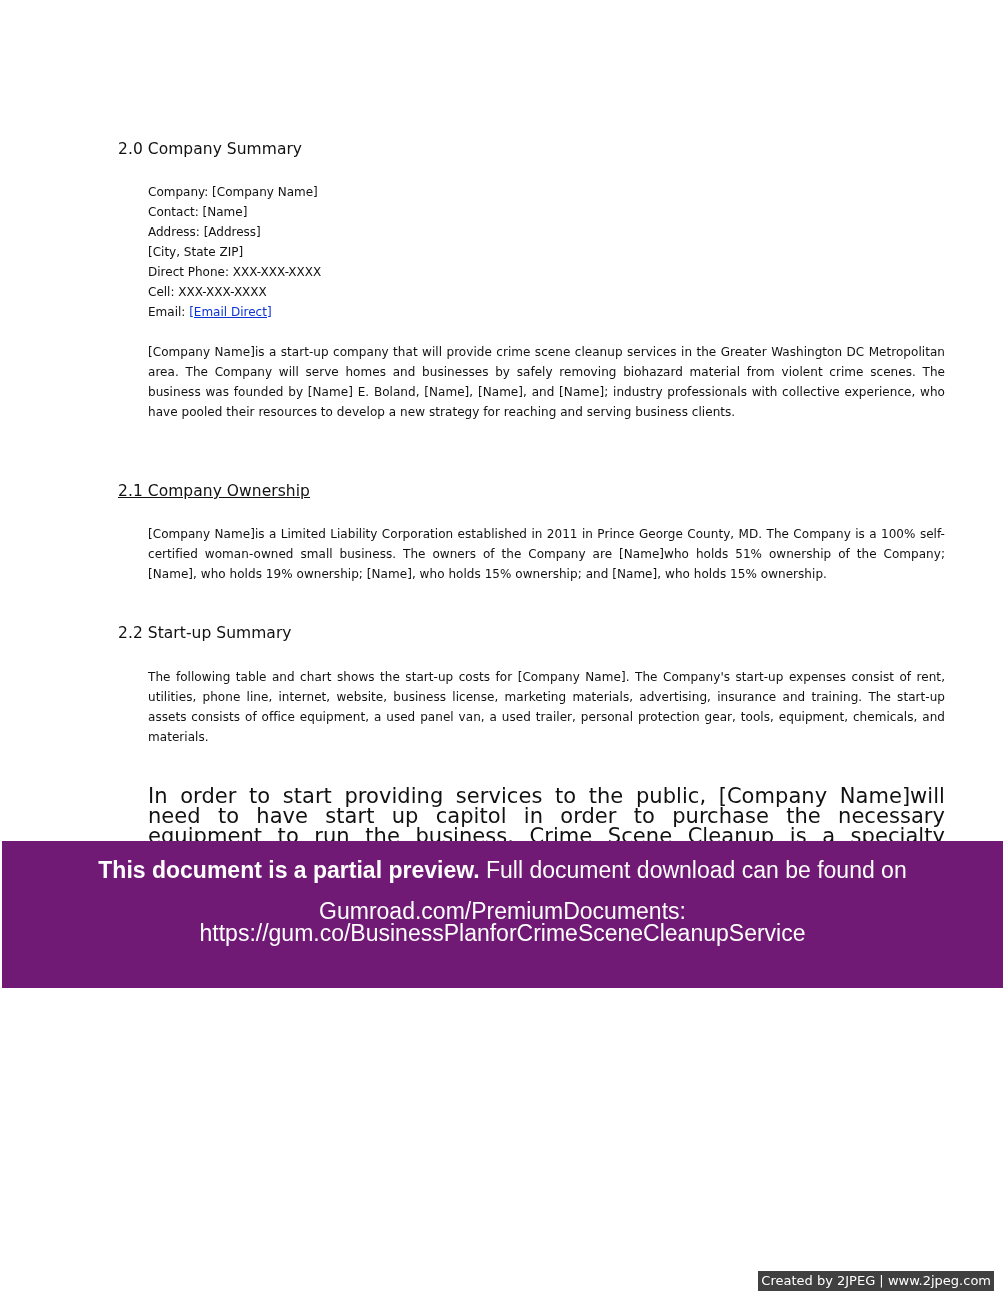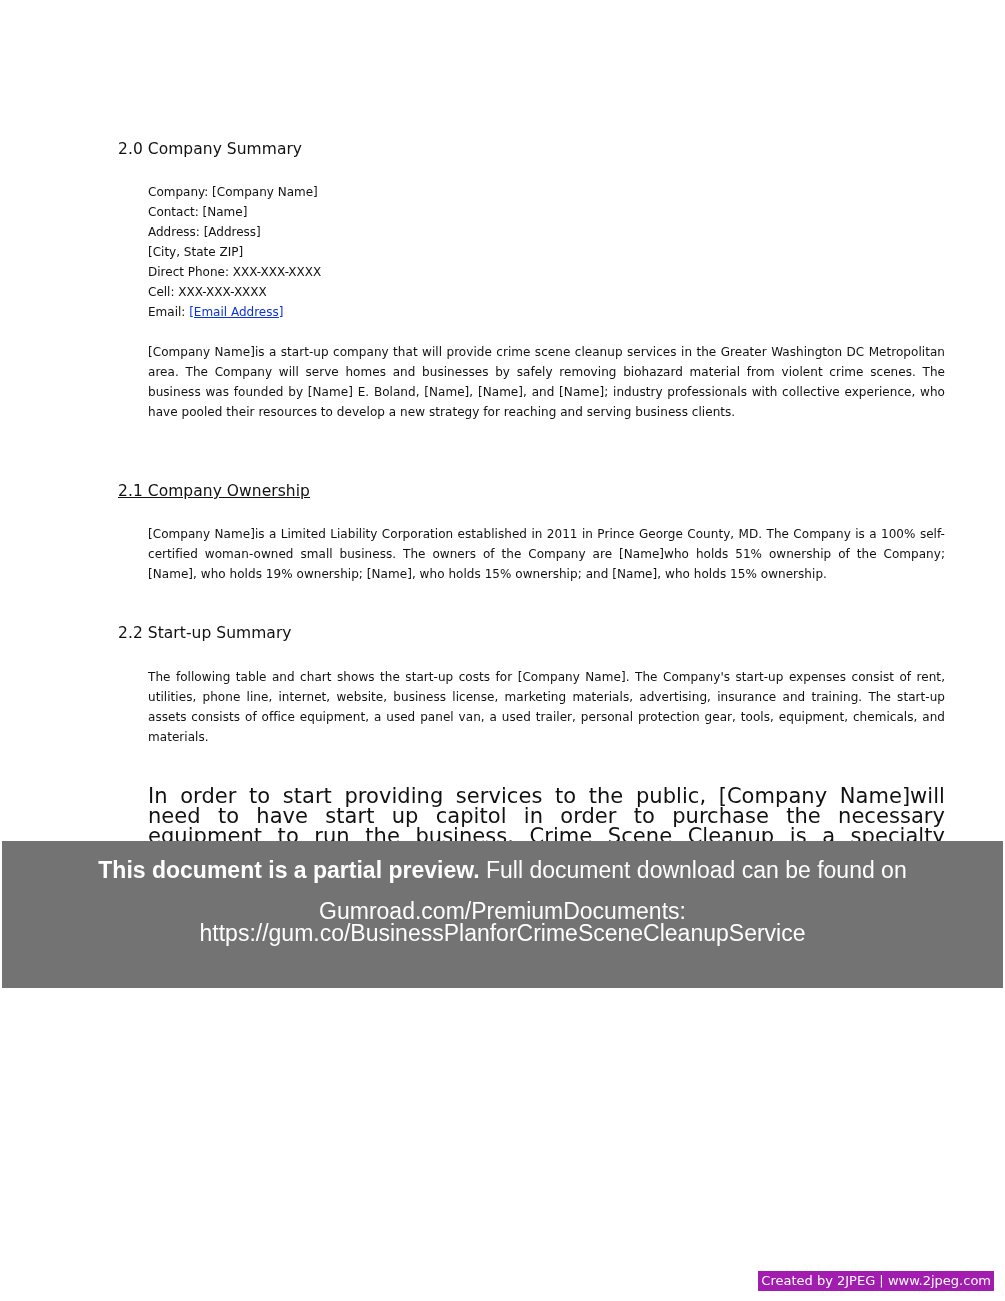--- a/index.html
+++ b/index.html
@@ -31,55 +31,55 @@
       background: #385623; color: #ffffff; text-align: center;
       font-family: "Liberation Sans", sans-serif; font-size: 23px;
     }
     .banner .line1 { position: absolute; left: 0; right: 0; top: 16px; line-height: 26px; }
     .banner .line2 { position: absolute; left: 0; right: 0; top: 42px; line-height: 26px; margin-top: 15px; }
     .banner .line3 { position: absolute; left: 0; right: 0; top: 79px; line-height: 26px; }
     .banner b { font-weight: bold; }
     .banner a { color: #ffffff; }
     .watermark {
       position: absolute; right: 11px; top: 1271px; height: 20px; line-height: 20px;
-      padding: 0 3px; background: #a21caf; color: #ffffff;
+      padding: 0 3px; background: #404040; color: #ffffff;
       font-family: "DejaVu Sans", sans-serif; font-size: 13px; white-space: nowrap;
     }
   </style>
 </head>
 <body>
 
 <div class="page">
 
   <h2 class="heading" style="top:139px;text-align:right;">2.0 Company Summary</h2>
 
   <div class="block" style="top:182px;">
     <span class="contact-line">Company: [Company Name]</span>
     <span class="contact-line">Contact: [Name]</span>
     <span class="contact-line">Address: [Address]</span>
     <span class="contact-line">[City, State  ZIP]</span>
     <span class="contact-line">Direct Phone: XXX-XXX-XXXX</span>
     <span class="contact-line">Cell: XXX-XXX-XXXX</span>
-    <span class="contact-line"><span>Email: </span><a class="email-link">[Email Address]</a></span>
+    <span class="contact-line"><span>Email: </span><a class="email-link">[Email Direct]</a></span>
   </div>
 
   <p class="block para" style="top:342px;">[Company Name]is a start-up company that will provide crime scene cleanup services in the Greater Washington DC Metropolitan area. The Company will serve homes and businesses by safely removing biohazard material from violent crime scenes. The business was founded by [Name] E. Boland, [Name], [Name], and [Name]; industry professionals with collective experience, who have pooled their resources to develop a new strategy for reaching and serving business clients.</p>
 
   <h2 class="heading" style="top:481px;text-decoration:underline;">2.1 Company Ownership</h2>
 
   <p class="block para" style="top:524px;">[Company Name]is a Limited Liability Corporation established in 2011 in Prince George County, MD. The Company is a 100% self-certified woman-owned small business. The owners of the Company are [Name]who holds 51% ownership of the Company; [Name], who holds 19% ownership; [Name], who holds 15% ownership; and [Name], who holds 15% ownership.</p>
 
   <h2 class="heading" style="top:623px;">2.2 Start-up Summary</h2>
 
   <p class="block para" style="top:667px;">The following table and chart shows the start-up costs for [Company Name]. The Company's start-up expenses consist of rent, utilities, phone line, internet, website, business license, marketing materials, advertising, insurance and training. The start-up assets consists of office equipment, a used panel van, a used trailer, personal protection gear, tools, equipment, chemicals, and materials.</p>
 
   <div class="clip">
     <p class="para" style="margin:0; font-size:21px; line-height:20px; width:797px;">In order to start providing services to the public, [Company Name]will need to have start up capitol in order to purchase the necessary equipment to run the business.  Crime Scene Cleanup is a specialty janitorial service. There are biohazard courses that need to be taken and</p>
   </div>
 
-  <div class="banner" style="background: #737373;">
+  <div class="banner" style="background: #701a75;">
     <div class="line1"><b>This document is a partial preview.</b><span> Full document download can be found on</span></div>
     <div class="line2">Gumroad.com/PremiumDocuments:</div>
     <div class="line3"><a>https://gum.co/BusinessPlanforCrimeSceneCleanupService</a></div>
   </div>
 
   <div class="watermark">Created by 2JPEG | www.2jpeg.com</div>
 </div>
 
 </body></html>

